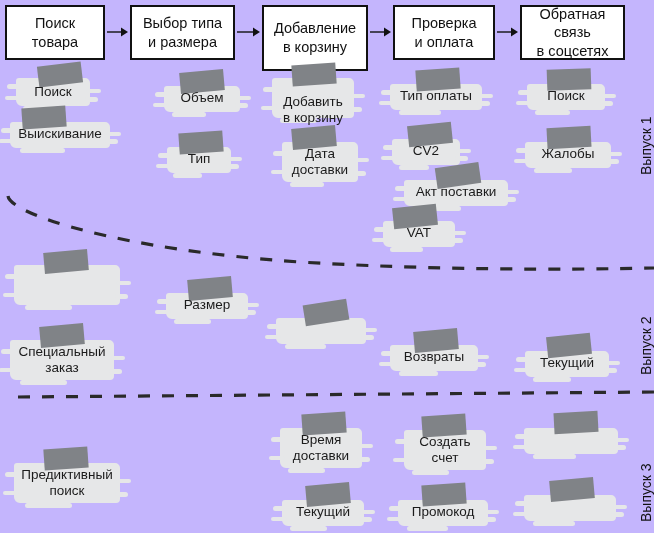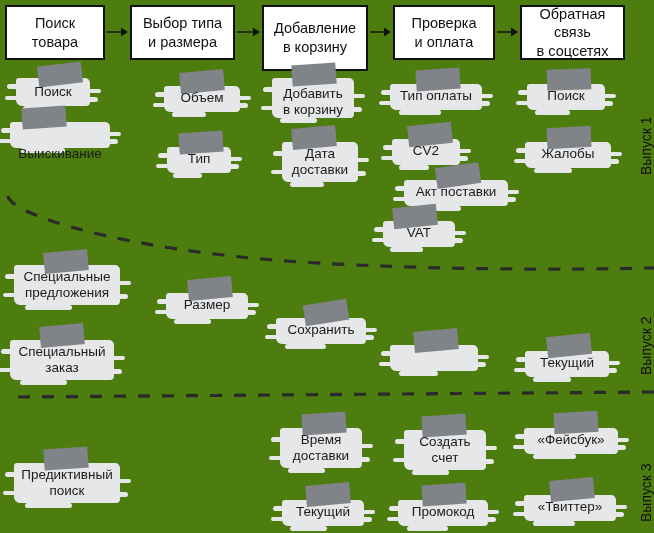--- a/index.html
+++ b/index.html
@@ -8,21 +8,21 @@
     background: #ffffff;
   }
   body {
     font-family: "Liberation Sans", sans-serif;
     color: #1a1a1a;
   }
   #canvas {
     position: relative;
     width: 654px;
     height: 533px;
-    background: #4d7c0f;
+    background: #c4b5fd;
     overflow: hidden;
   }
 
   
   .stage-box {
     position: absolute;
     border: 2px solid #111111;
     background: #ffffff;
     display: flex;
     align-items: center;
@@ -159,21 +159,21 @@
         <div class="streak-c"></div>
         <div class="tag" style="left: 22px; top: -14px; transform: rotate(-7deg);"></div>
         <div class="card-label" style="top: 6px;">Поиск</div>
       </div>
       <div class="card" style="left: 10px; top: 122px; width: 100px; height: 26px;">
         <div class="blob"></div>
         <div class="streak-a"></div>
         <div class="streak-b"></div>
         <div class="streak-c"></div>
         <div class="tag" style="left: 12px; top: -15px; transform: rotate(-4deg);"></div>
-        <div class="card-label" style="top: 4px; margin-top: 20px;">Выискивание</div>
+        <div class="card-label" style="top: 4px;">Выискивание</div>
       </div>
       <div class="card" style="left: 164px; top: 86px; width: 76px; height: 26px;">
         <div class="blob"></div>
         <div class="streak-a"></div>
         <div class="streak-b"></div>
         <div class="streak-c"></div>
         <div class="tag" style="left: 16px; top: -15px; transform: rotate(-5deg);"></div>
         <div class="card-label" style="top: 4px;">Объем</div>
       </div>
       <div class="card" style="left: 167px; top: 147px; width: 64px; height: 26px;">
@@ -183,21 +183,21 @@
         <div class="streak-c"></div>
         <div class="tag" style="left: 12px; top: -15px; transform: rotate(-4deg);"></div>
         <div class="card-label" style="top: 4px;">Тип</div>
       </div>
       <div class="card" style="left: 272px; top: 78px; width: 82px; height: 40px;">
         <div class="blob"></div>
         <div class="streak-a"></div>
         <div class="streak-b"></div>
         <div class="streak-c"></div>
         <div class="tag" style="left: 20px; top: -14px; transform: rotate(-4deg);"></div>
-        <div class="card-label" style="top: 8px;">Добавить
+        <div class="card-label" style="top: 16px;">Добавить
 в корзину</div>
       </div>
       <div class="card" style="left: 282px; top: 142px; width: 76px; height: 40px;">
         <div class="blob"></div>
         <div class="streak-a"></div>
         <div class="streak-b"></div>
         <div class="streak-c"></div>
         <div class="tag" style="left: 10px; top: -15px; transform: rotate(-5deg);"></div>
         <div class="card-label" style="top: 4px;">Дата
 доставки</div>
@@ -249,22 +249,20 @@
         <div class="streak-c"></div>
         <div class="tag" style="left: 22px; top: -15px; transform: rotate(-3deg);"></div>
         <div class="card-label" style="top: 4px;">Жалобы</div>
       </div>
       <div class="card" style="left: 14px; top: 265px; width: 106px; height: 40px;">
         <div class="blob"></div>
         <div class="streak-a"></div>
         <div class="streak-b"></div>
         <div class="streak-c"></div>
         <div class="tag" style="left: 30px; top: -14px; transform: rotate(-5deg);"></div>
-        <div class="card-label" style="top: 4px;">Специальные
-предложения</div>
       </div>
       <div class="card" style="left: 10px; top: 340px; width: 104px; height: 40px;">
         <div class="blob"></div>
         <div class="streak-a"></div>
         <div class="streak-b"></div>
         <div class="streak-c"></div>
         <div class="tag" style="left: 30px; top: -15px; transform: rotate(-5deg);"></div>
         <div class="card-label" style="top: 4px;">Специальный
 заказ</div>
       </div>
@@ -275,28 +273,28 @@
         <div class="streak-c"></div>
         <div class="tag" style="left: 22px; top: -15px; transform: rotate(-5deg);"></div>
         <div class="card-label" style="top: 4px;">Размер</div>
       </div>
       <div class="card" style="left: 276px; top: 318px; width: 90px; height: 26px;">
         <div class="blob"></div>
         <div class="streak-a"></div>
         <div class="streak-b"></div>
         <div class="streak-c"></div>
         <div class="tag" style="left: 28px; top: -16px; transform: rotate(-9deg);"></div>
-        <div class="card-label" style="top: 4px;">Сохранить</div>
       </div>
       <div class="card" style="left: 390px; top: 345px; width: 88px; height: 26px;">
         <div class="blob"></div>
         <div class="streak-a"></div>
         <div class="streak-b"></div>
         <div class="streak-c"></div>
         <div class="tag" style="left: 24px; top: -15px; transform: rotate(-5deg);"></div>
+        <div class="card-label" style="top: 4px;">Возвраты</div>
       </div>
       <div class="card" style="left: 525px; top: 351px; width: 84px; height: 26px;">
         <div class="blob"></div>
         <div class="streak-a"></div>
         <div class="streak-b"></div>
         <div class="streak-c"></div>
         <div class="tag" style="left: 22px; top: -16px; transform: rotate(-6deg);"></div>
         <div class="card-label" style="top: 4px;">Текущий</div>
       </div>
       <div class="card" style="left: 14px; top: 430px; width: 106px; height: 40px; margin-top: 33px;">
@@ -341,29 +339,27 @@
         <div class="streak-c"></div>
         <div class="tag" style="left: 24px; top: -16px; transform: rotate(-4deg);"></div>
         <div class="card-label" style="top: 4px;">Промокод</div>
       </div>
       <div class="card" style="left: 524px; top: 428px; width: 94px; height: 26px;">
         <div class="blob"></div>
         <div class="streak-a"></div>
         <div class="streak-b"></div>
         <div class="streak-c"></div>
         <div class="tag" style="left: 30px; top: -16px; transform: rotate(-3deg);"></div>
-        <div class="card-label" style="top: 4px;">«Фейсбук»</div>
       </div>
       <div class="card" style="left: 524px; top: 495px; width: 92px; height: 26px;">
         <div class="blob"></div>
         <div class="streak-a"></div>
         <div class="streak-b"></div>
         <div class="streak-c"></div>
         <div class="tag" style="left: 26px; top: -16px; transform: rotate(-5deg);"></div>
-        <div class="card-label" style="top: 4px;">«Твиттер»</div>
       </div>
     </div>
   <div id="band-layer">
       <div class="band-label" style="left: 638px; top: 175px;">Выпуск 1</div>
       <div class="band-label" style="left: 638px; top: 375px;">Выпуск 2</div>
       <div class="band-label" style="left: 638px; top: 522px;">Выпуск 3</div>
     </div>
 
 </div>
 

